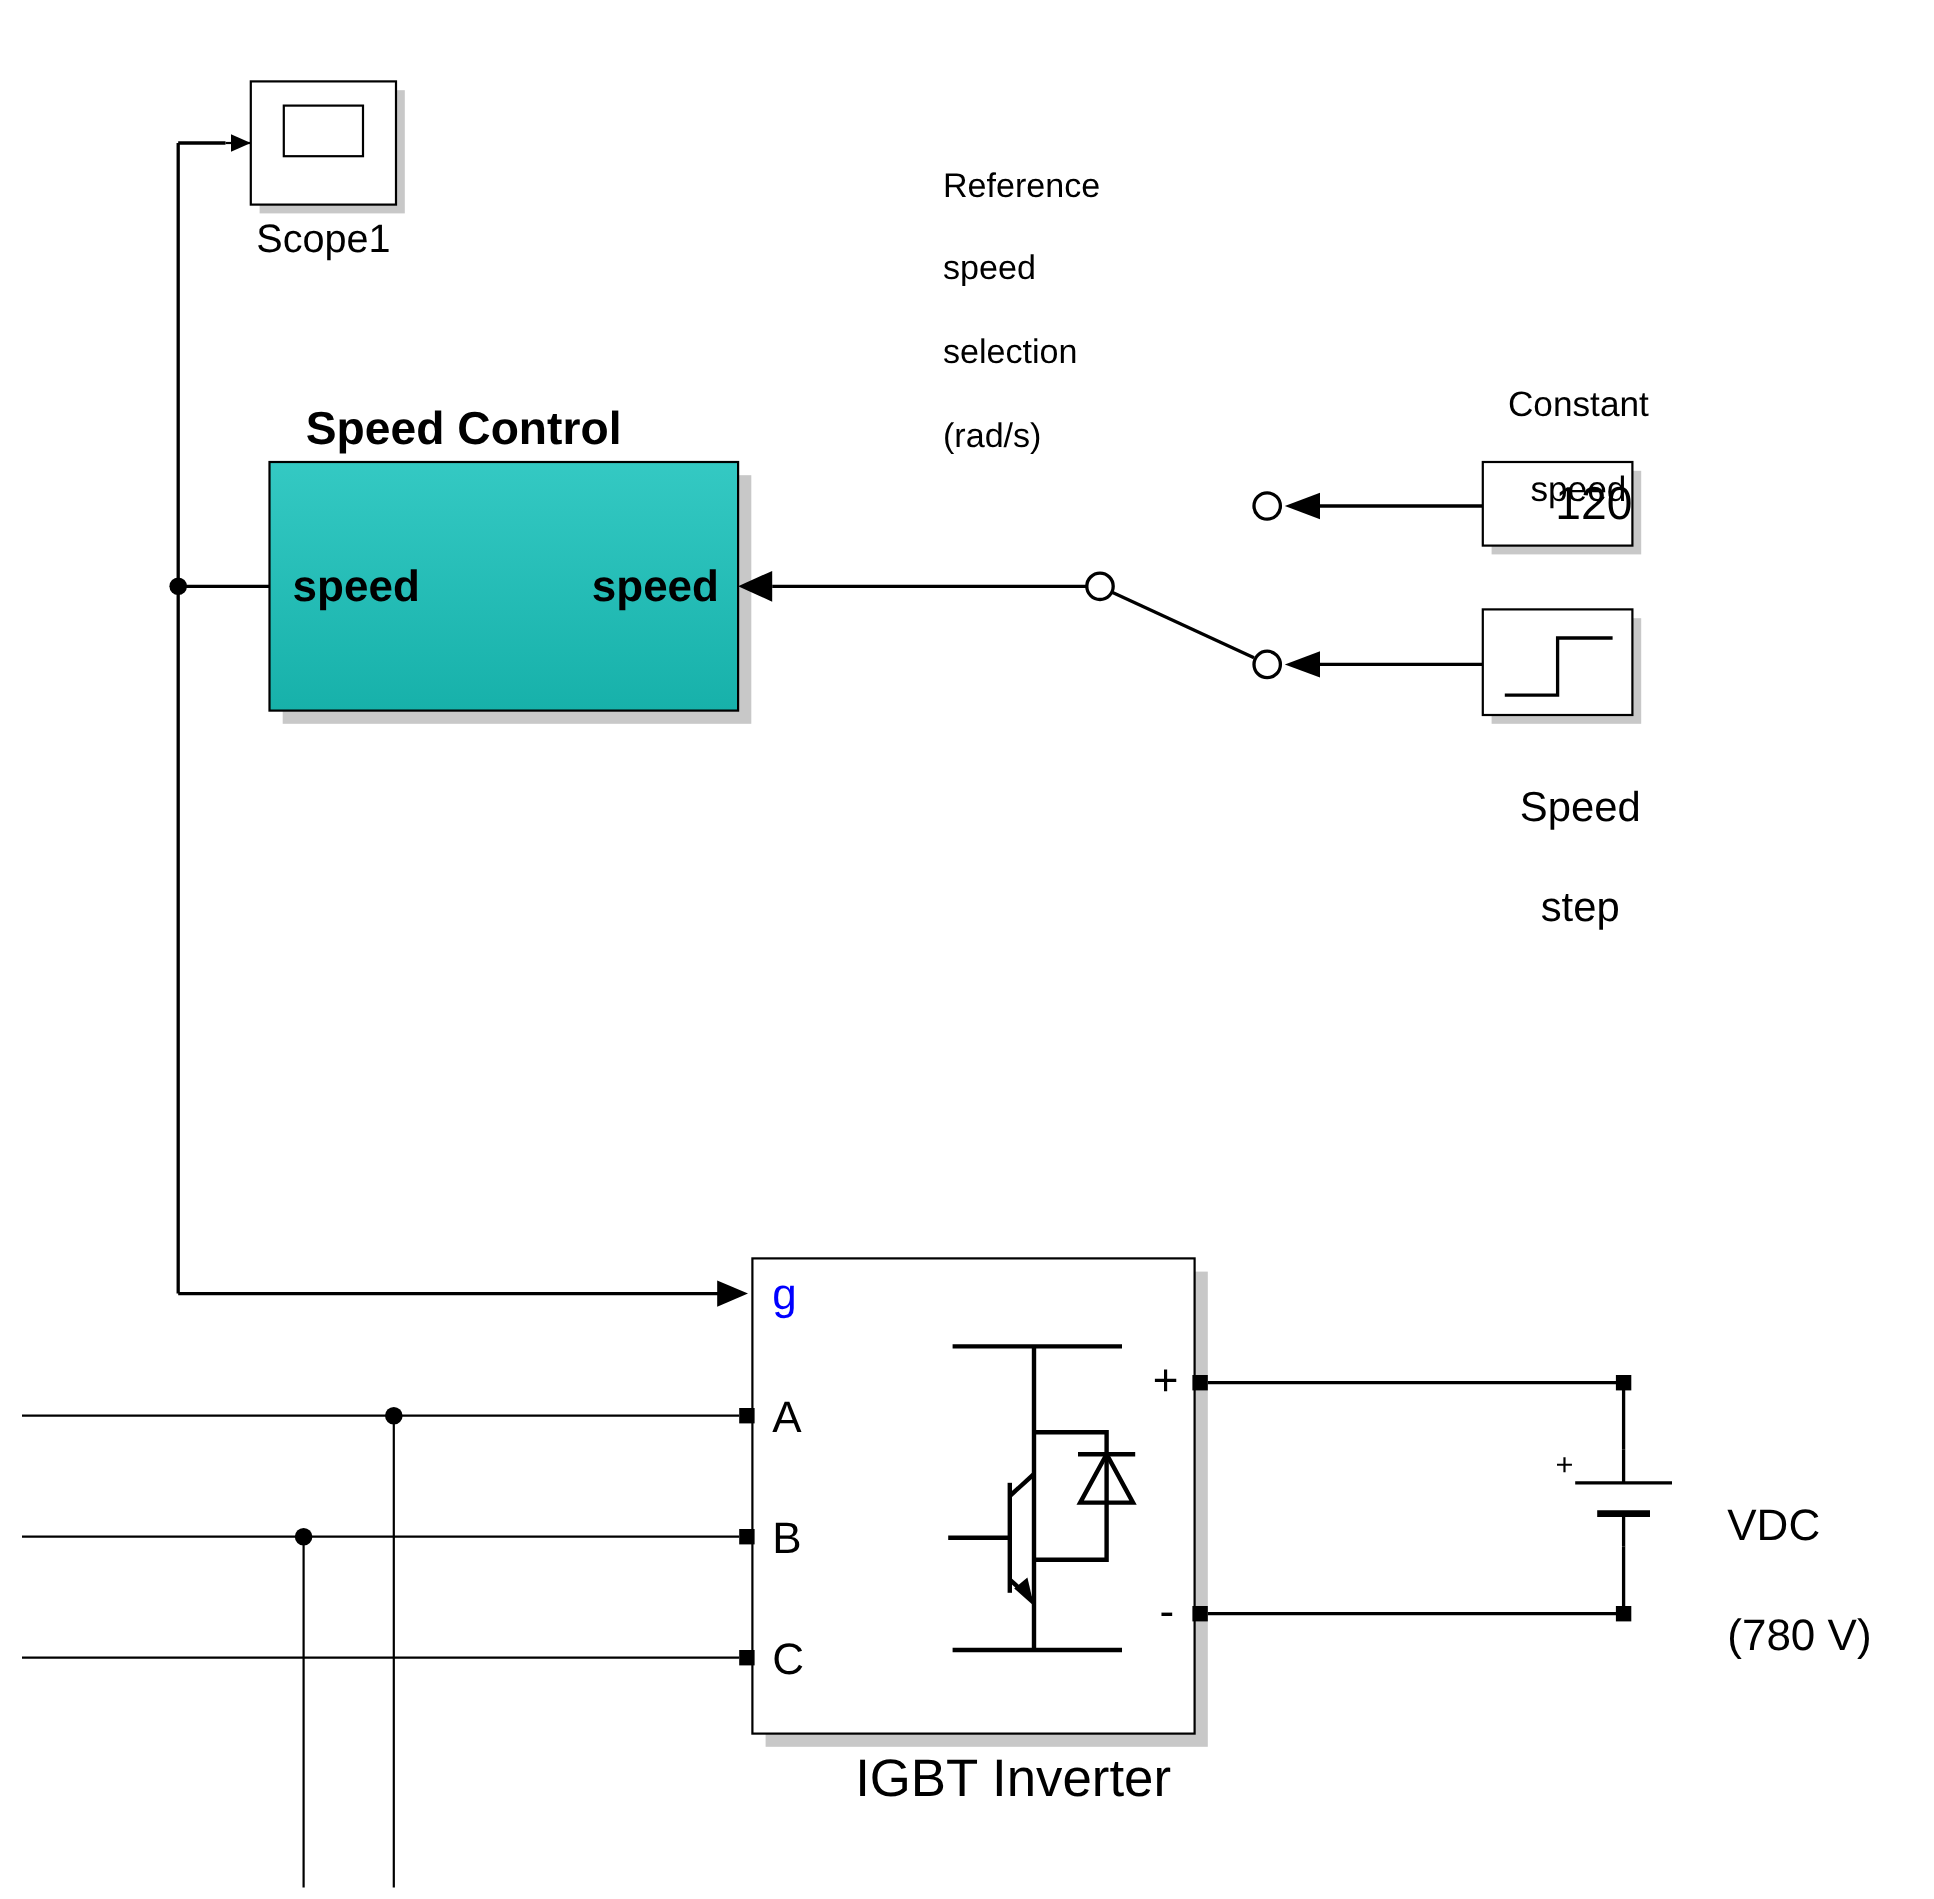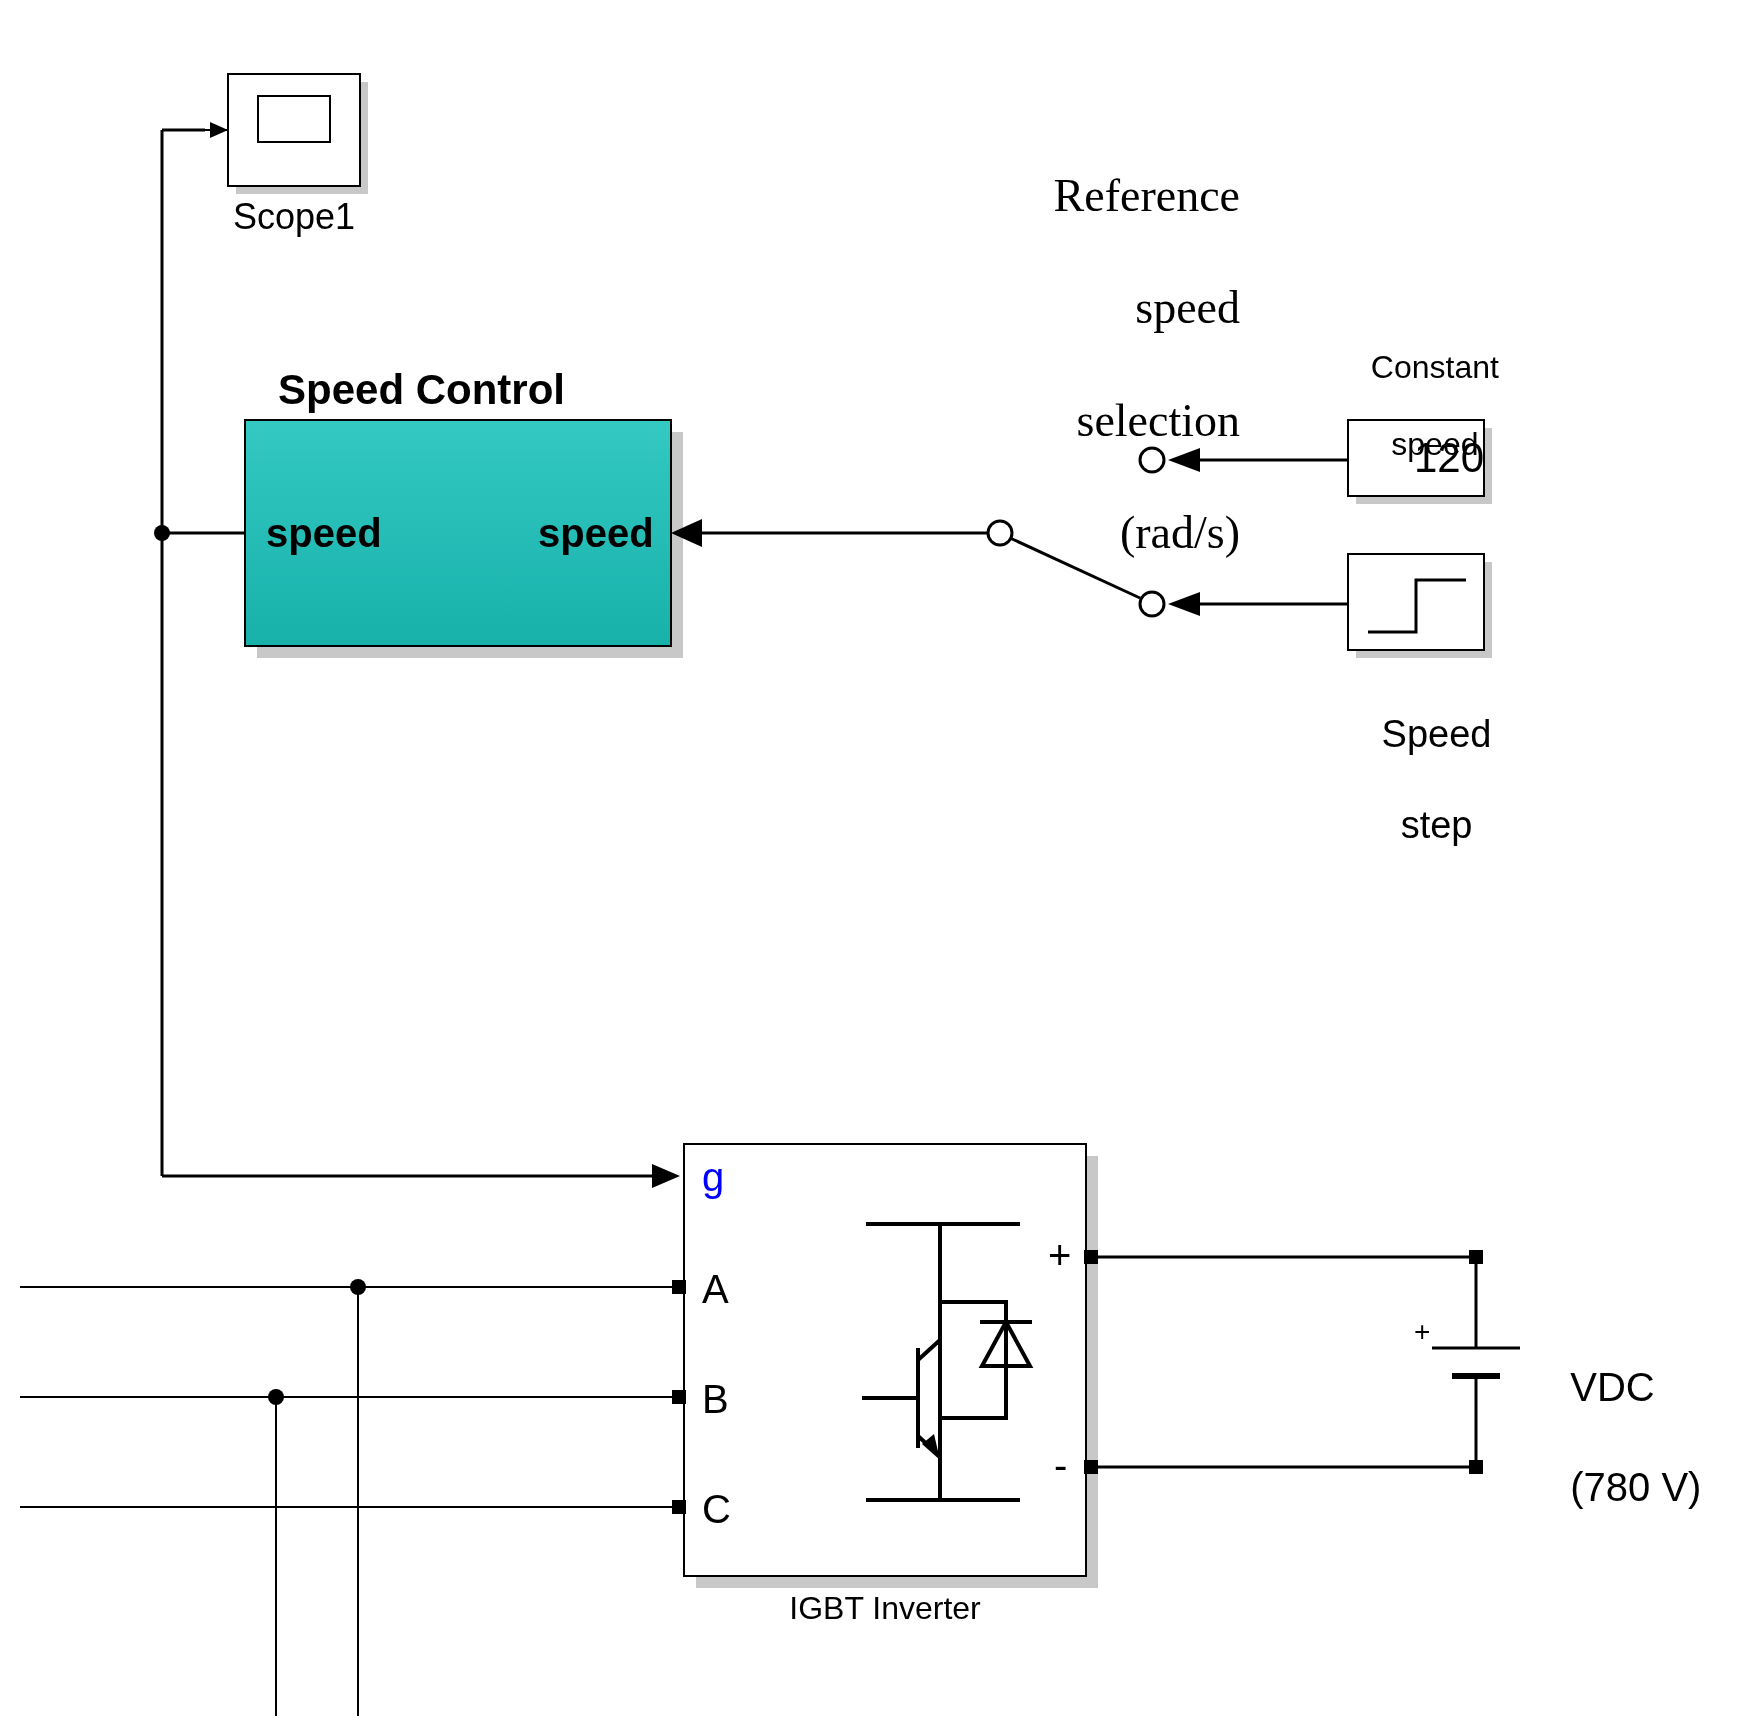--- a/index.html
+++ b/index.html
@@ -188,21 +188,21 @@
 </svg>
 
 <span class="abs label" style="left:228px; top:196px; width:132px; text-align:center; font-size:36px;">Scope1</span>
 
 <span class="abs label bold" style="left:278px; top:366px; font-size:42px;">Speed Control</span>
 
 <span class="abs label bold" style="left:266px; top:510px; font-size:40px;">speed</span>
 
 <span class="abs label bold" style="left:538px; top:510px; font-size:40px;">speed</span>
 
-<div class="abs label" style="left:840px; top:112px; width:400px; text-align:right; font-size:46px; line-height:1.22;font-family:Liberation Serif, serif;">
+<div class="abs label" style="left:840px; top:112px; width:400px; text-align:left; font-size:31px; line-height:1.22;">
   <span>Reference</span><br>
   <span>speed</span><br>
   <span>selection</span><br>
   <span>(rad/s)</span>
 </div>
 
 <div class="abs label" style="left:1316px; top:310px; width:220px; text-align:center; font-size:32px; line-height:1.2;">
   <span>Constant</span><br>
   <span>speed</span>
 </div>
@@ -213,21 +213,21 @@
   <span>step</span>
 </div>
 
 <span class="abs label blue" style="left:702px; top:1154px; font-size:40px;">g</span>
 <span class="abs label" style="left:702px; top:1266px; font-size:40px;">A</span>
 <span class="abs label" style="left:702px; top:1376px; font-size:40px;">B</span>
 <span class="abs label" style="left:702px; top:1486px; font-size:40px;">C</span>
 <span class="abs label" style="left:1048px; top:1232px; font-size:40px;">+</span>
 <span class="abs label" style="left:1054px; top:1442px; font-size:40px;">-</span>
 
-<span class="abs label" style="left:684px; top:1590px; width:402px; text-align:center; font-size:32px;">IGBT Inverter</span>
+<span class="abs label" style="left:720px; top:1590px; width:402px; text-align:center; font-size:48px;">IGBT Inverter</span>
 
 <span class="abs label" style="left:1414px; top:1316px; font-size:28px;">+</span>
 
 <div class="abs label" style="left:1548px; top:1312px; font-size:40px; line-height:1.25;">
   <span>VDC</span><br>
   <span>(780 V)</span>
 </div>
 
 </div>
 

